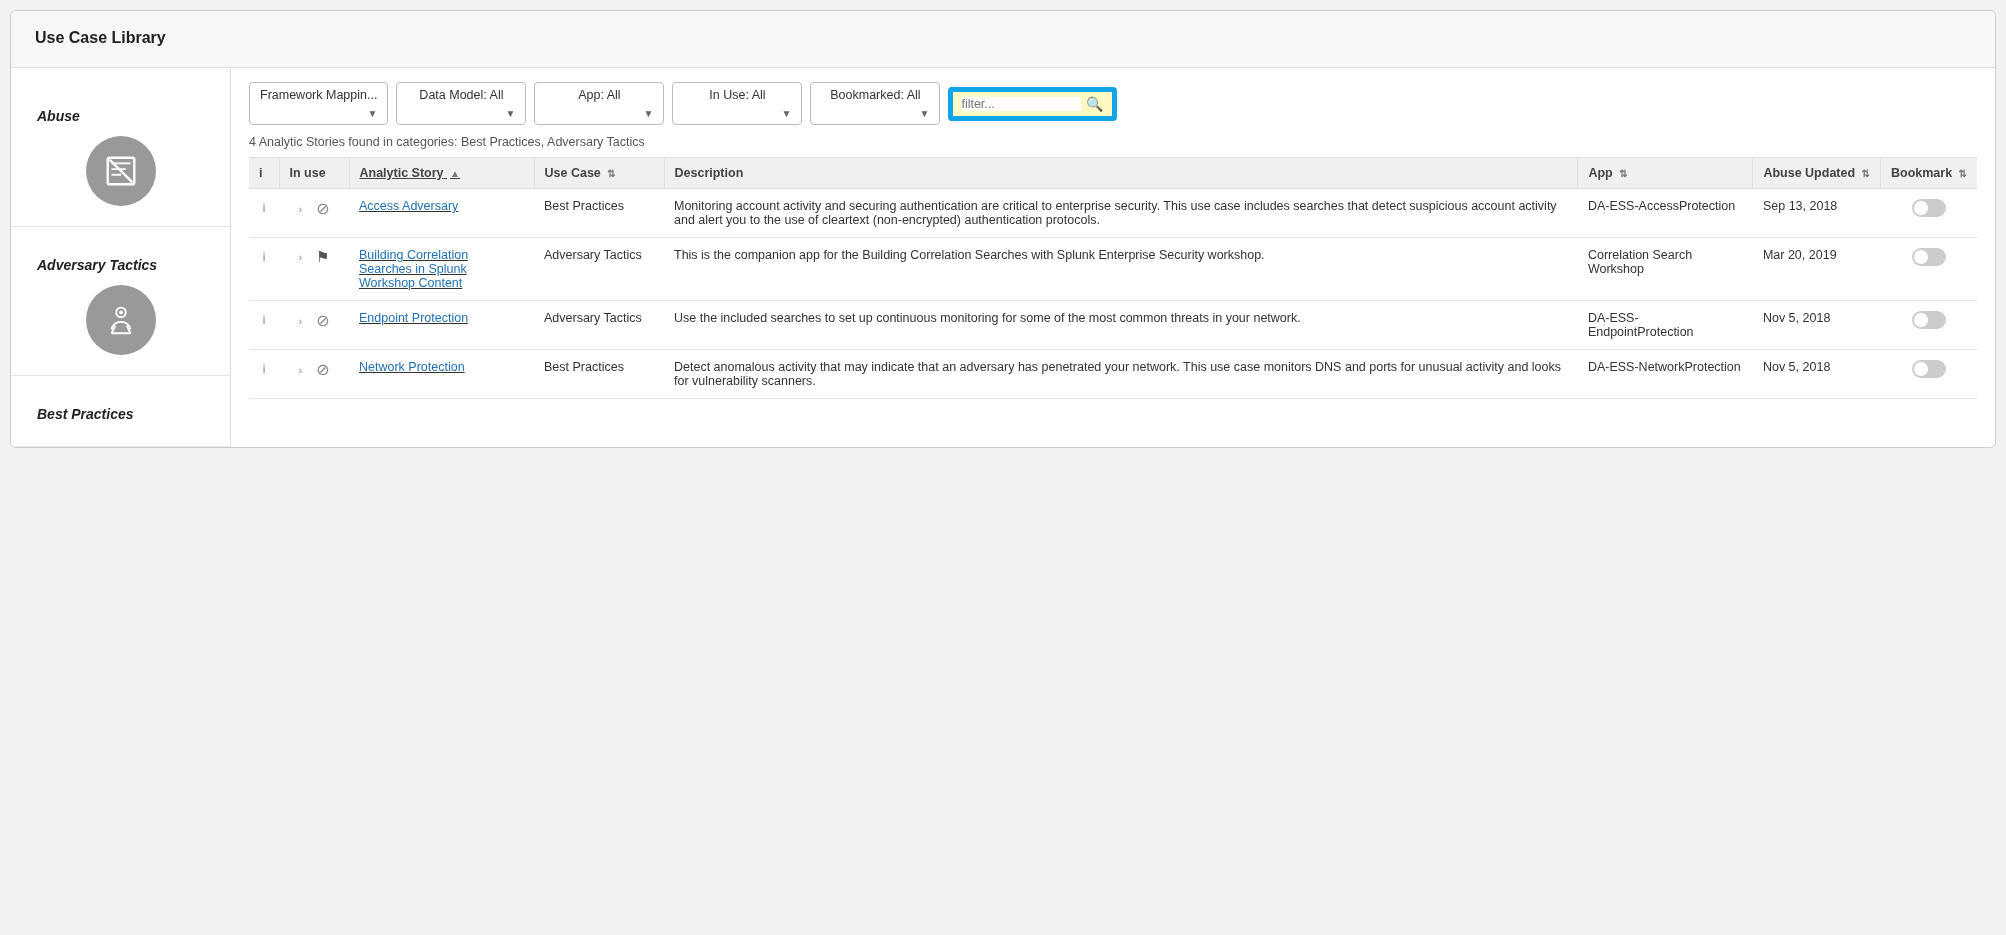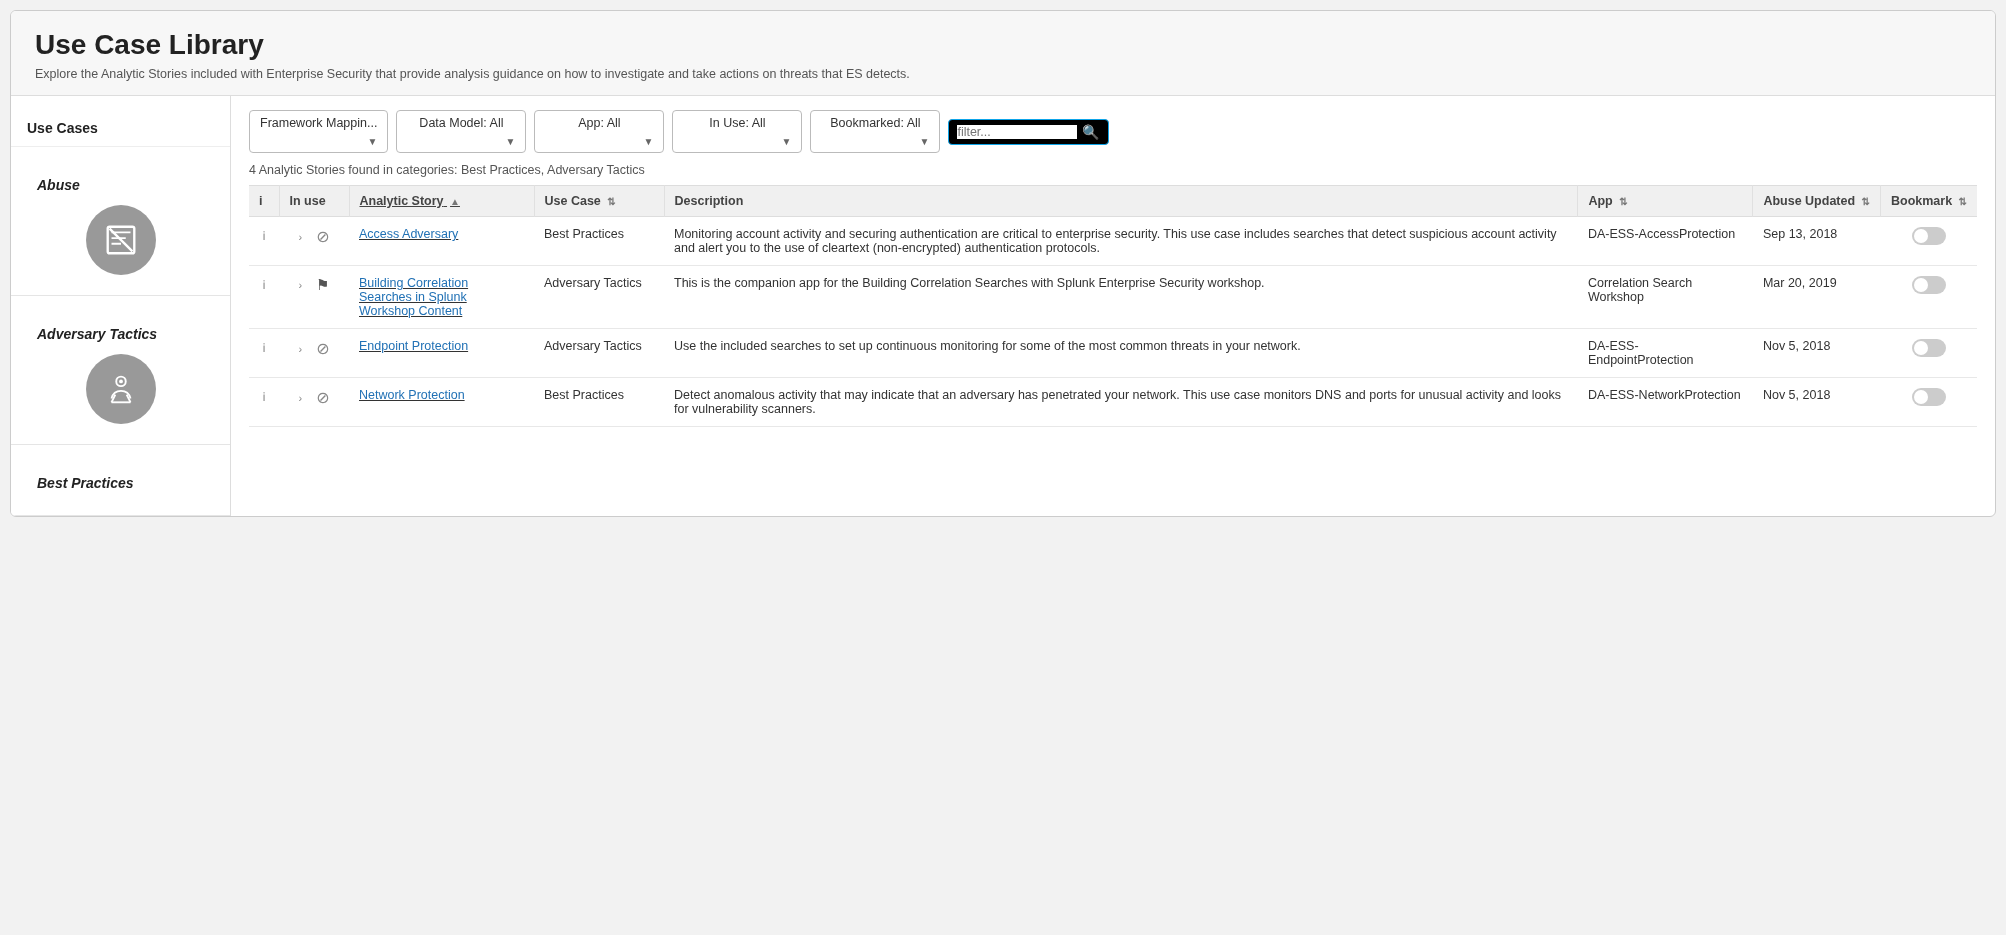--- a/index.html
+++ b/index.html
@@ -15,21 +15,21 @@
       border-radius: 6px;
       margin: 10px;
       overflow: hidden;
     }
     .page-header {
       background: #f7f7f7;
       border-bottom: 1px solid #ddd;
       padding: 18px 24px 14px;
     }
     .page-title {
-      font-size: 28px;
+      font-size: 16px;
       font-weight: 600;
       color: #222;
       margin-bottom: 6px;
     }
     .page-subtitle {
       font-size: 12.5px;
       color: #555;
     }
     .content-area {
       display: flex;
@@ -73,23 +73,23 @@
       flex-direction: column;
     }
     .dropdown-btn .chevron {
       margin-left: auto;
       color: #666;
       font-size: 10px;
     }
     .filter-input-wrap {
       display: flex;
       align-items: center;
-      border: 1px solid #0ea5e9;
+      border: 5px solid #0ea5e9;
       border-radius: 4px;
-      background: #000000;
+      background: #fef9c3;
       padding: 4px 8px;
       gap: 5px;
       min-width: 160px;
     }
     .filter-input-wrap input {
       border: none;
       outline: none;
       font-size: 12.5px;
       color: #888;
       width: 120px;
@@ -207,27 +207,25 @@
       margin: 4px 0 4px;
     }
   </style>
 </head>
 <body>
 
 <div class="page-wrapper">
 
   <div class="page-header">
     <div class="page-title">Use Case Library</div>
-    <div class="page-subtitle">Explore the Analytic Stories included with Enterprise Security that provide analysis guidance on how to investigate and take actions on threats that ES detects.</div>
   </div>
 
   <div class="content-area">
 
     <div class="sidebar">
-      <div class="sidebar-label">Use Cases</div>
 
       <div class="sidebar-cat-item">
         <div class="sidebar-cat-name">Abuse</div>
         <div class="circle-icon">
           <svg viewBox="0 0 40 40" width="38" height="38" fill="none" xmlns="http://www.w3.org/2000/svg">
             <rect x="6" y="6" width="28" height="28" rx="2" stroke="white" stroke-width="2.5" fill="none"></rect>
             <line x1="10" y1="12" x2="30" y2="12" stroke="white" stroke-width="2"></line>
             <line x1="10" y1="18" x2="25" y2="18" stroke="white" stroke-width="2"></line>
             <line x1="10" y1="24" x2="20" y2="24" stroke="white" stroke-width="2"></line>
             <line x1="8" y1="8" x2="32" y2="32" stroke="white" stroke-width="2.5"></line>

